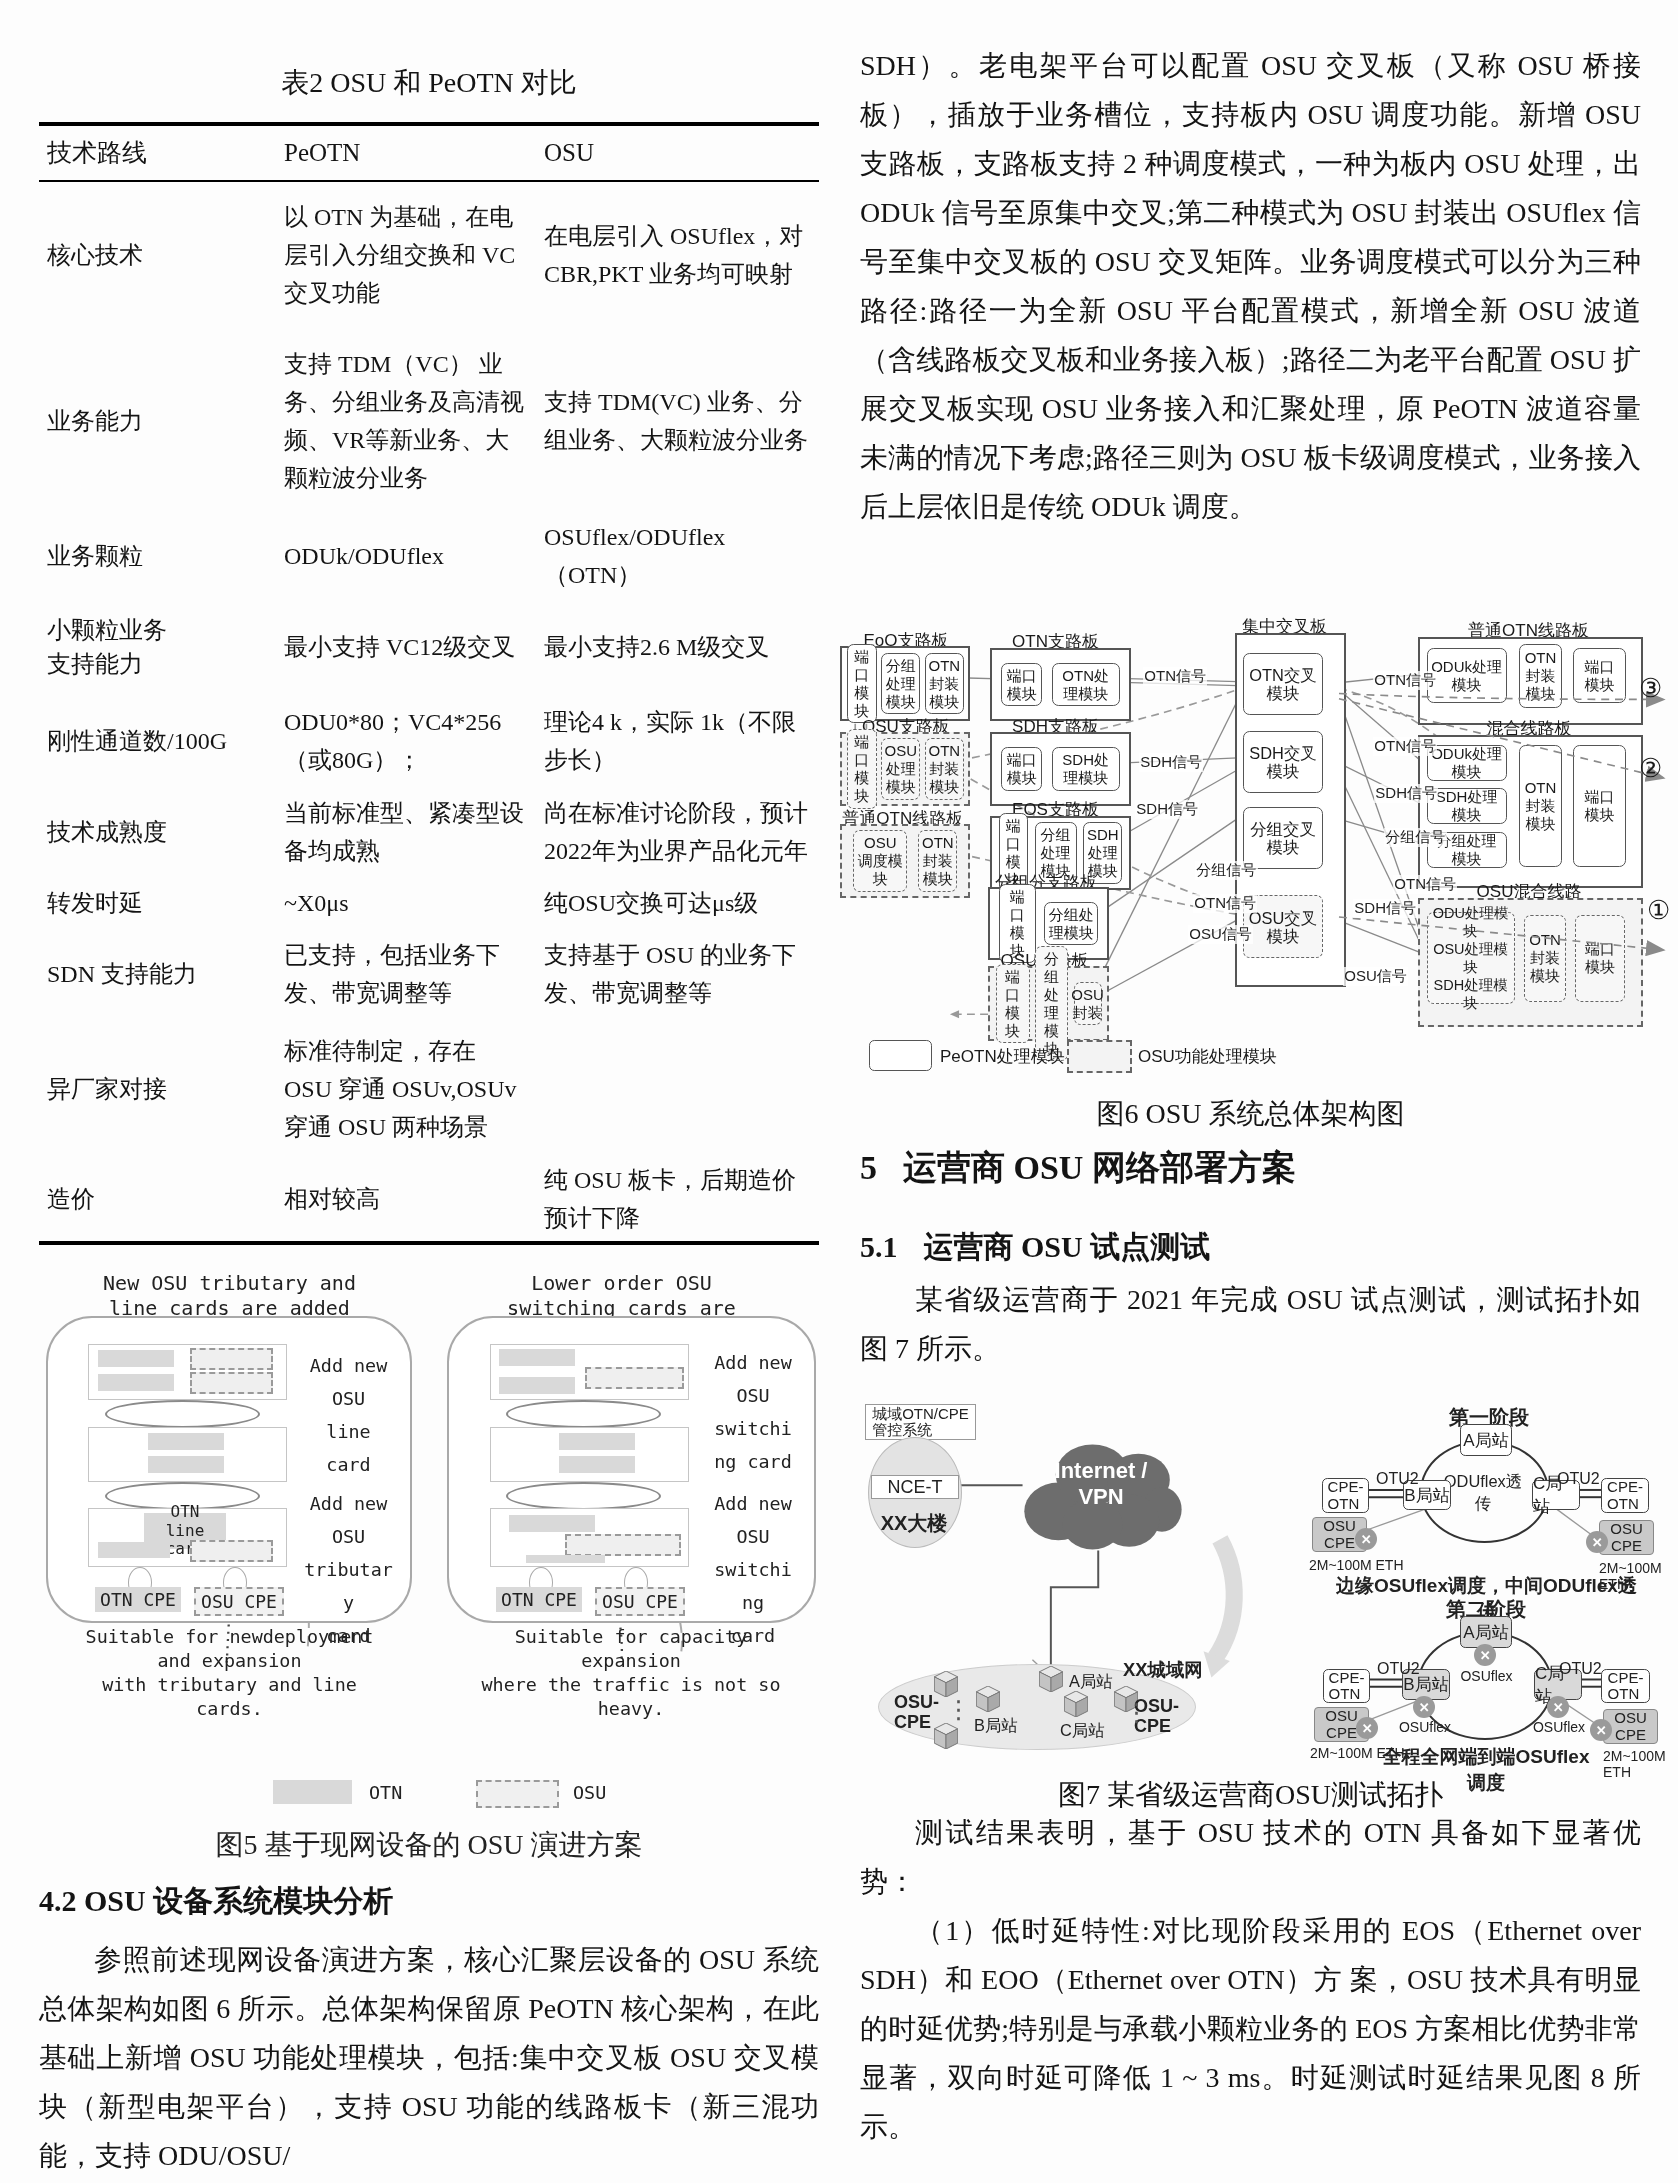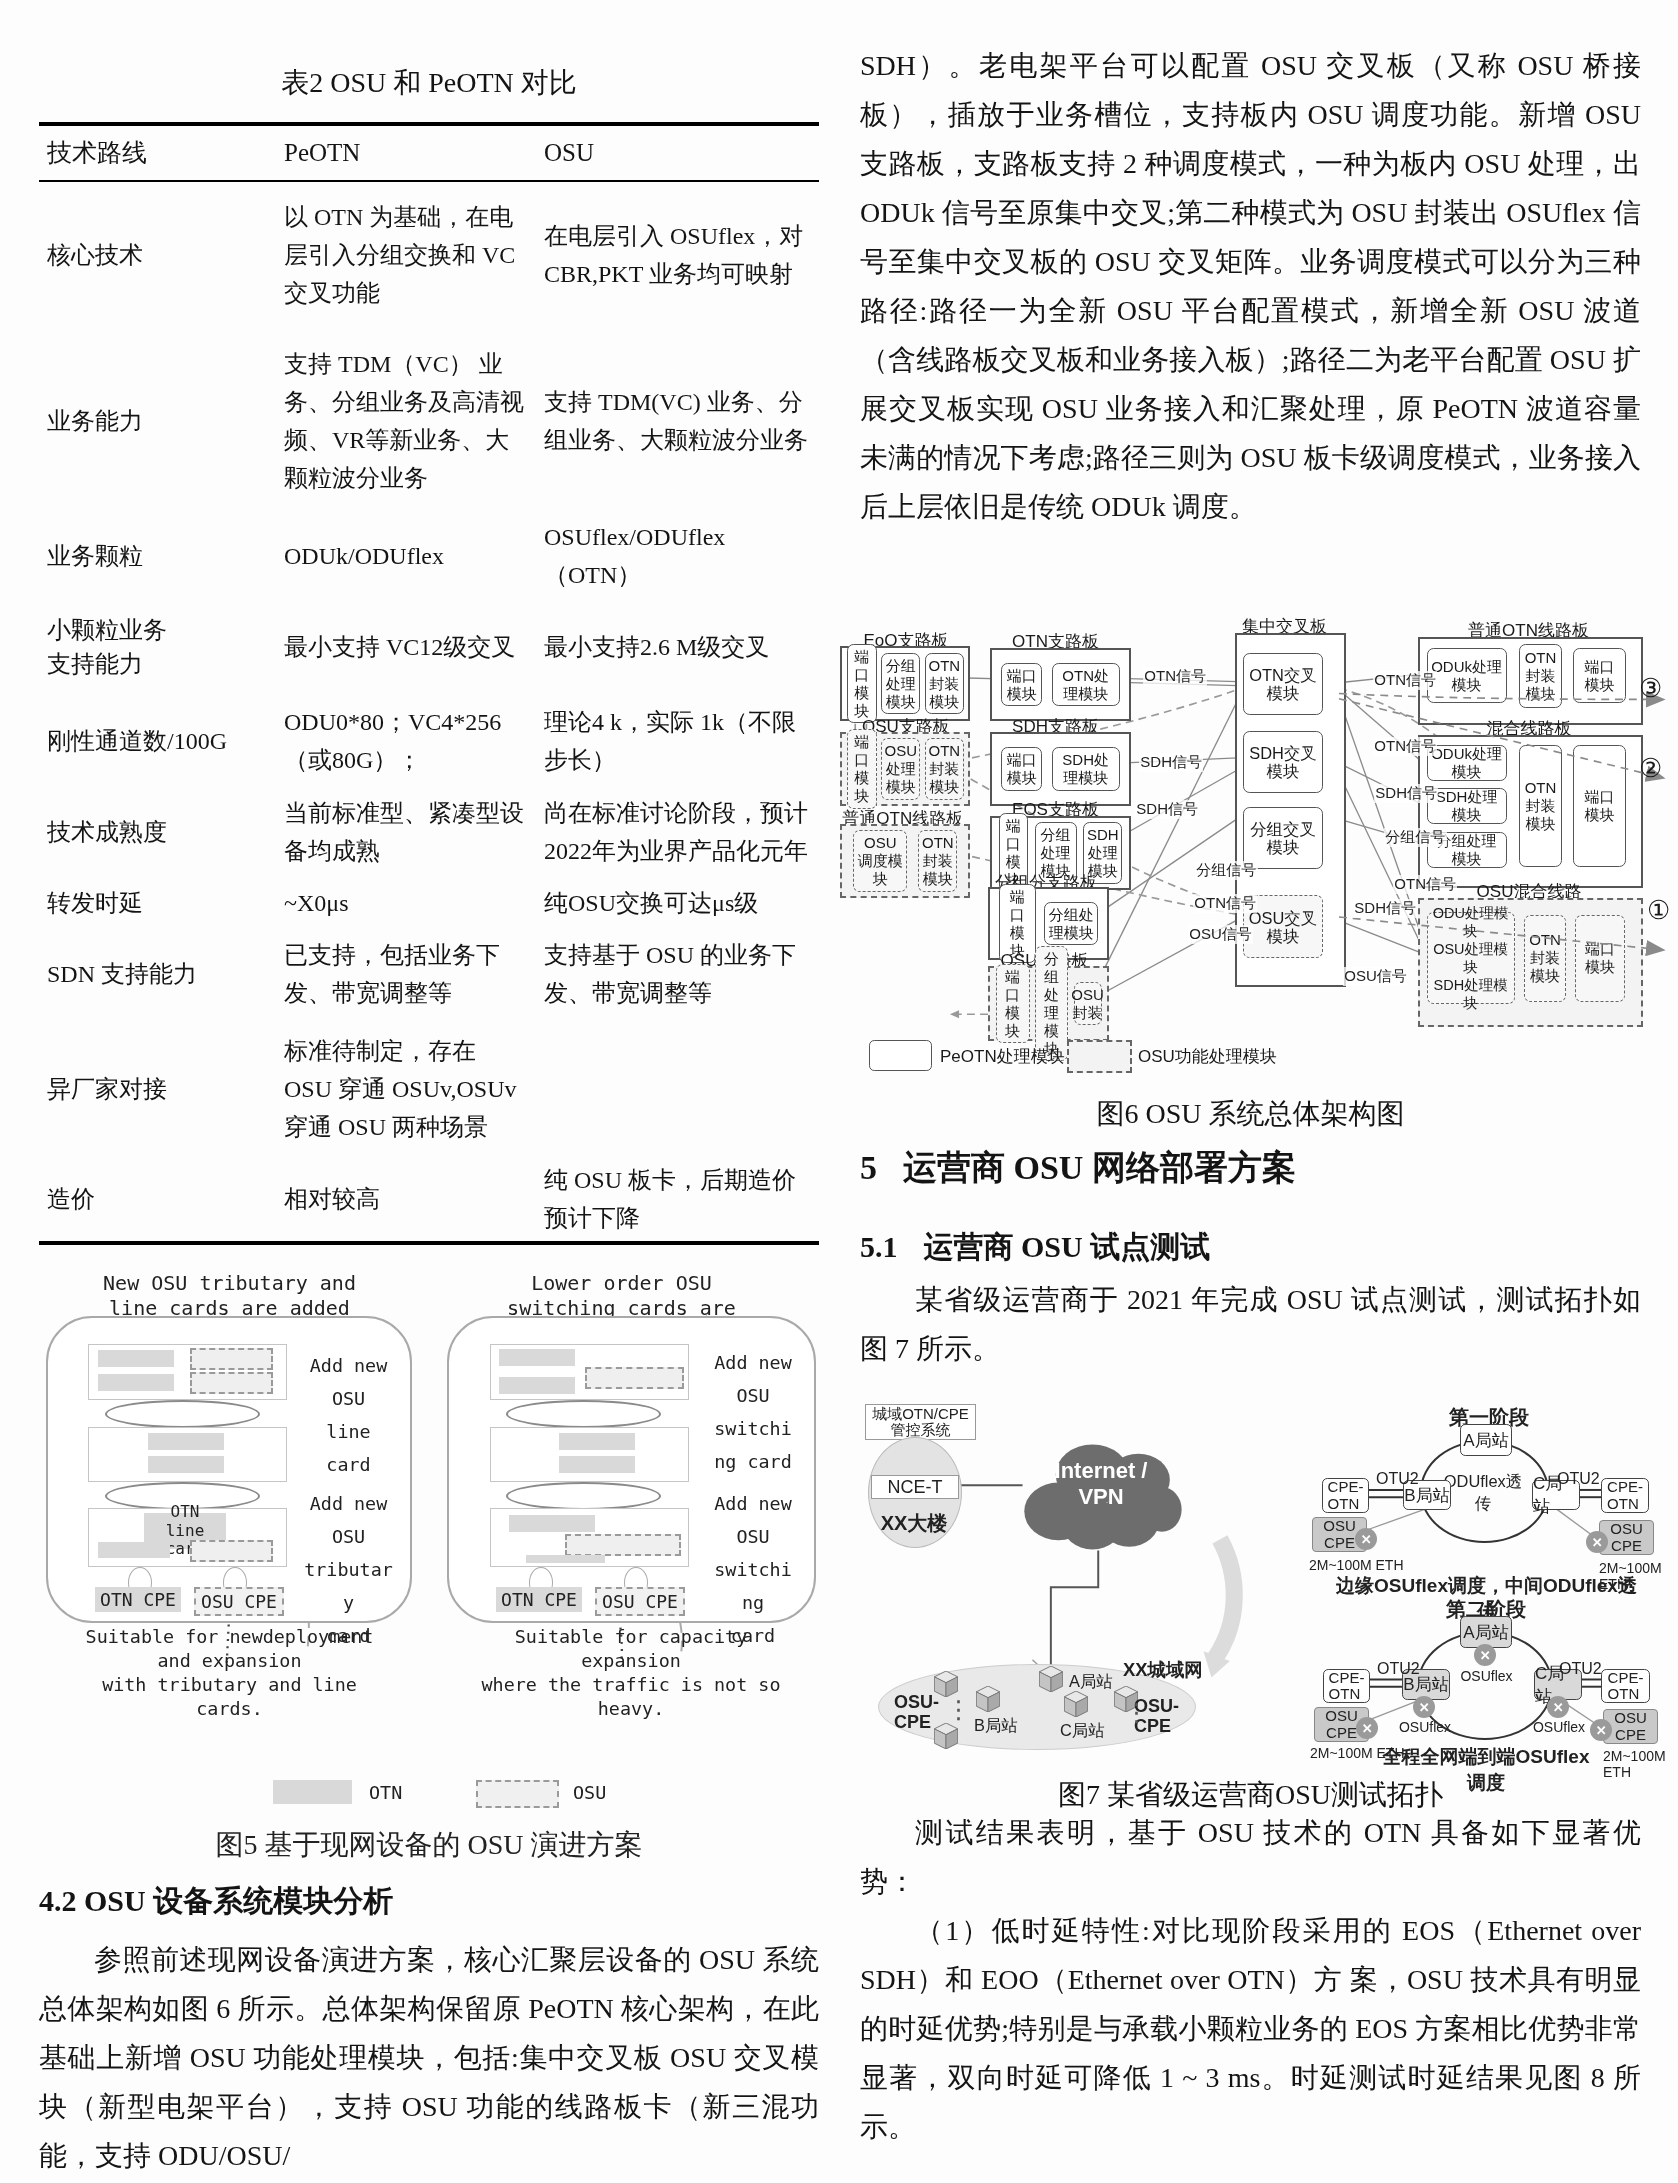--- a/index.html
+++ b/index.html
@@ -54,21 +54,21 @@
   .md{border:1.6px solid #555;border-radius:6.6px;background:#fff;font-size:15px;line-height:18px;text-align:center;
       display:flex;align-items:center;justify-content:center;padding:2.6px 3.3px;box-sizing:border-box}
   .mdd{border:1.6px dashed #666;border-radius:6.6px;background:#f7f7f7;font-size:15px;line-height:18px;text-align:center;
       display:flex;align-items:center;justify-content:center;padding:2.6px 3.3px;box-sizing:border-box;white-space:pre-line}
   .mda{position:absolute}
   .sig{position:absolute;font-size:15px;color:#222;background:rgba(255,255,255,.75);padding:0 1.3px}
   .cnum{position:absolute;font-size:26px}
   .c6{position:absolute;left:860px;top:1095px;width:781px}
   
   .fig7{position:absolute;left:835px;top:1378px;width:843px;height:395px;font-family:"Liberation Sans",sans-serif;color:#222}
-  .bx{position:absolute;border:1.3px solid #999;background:#fff;display:flex;align-items:center;justify-content:center;text-align:center;white-space:pre-line}
+  .bx{position:absolute;border:1.3px solid #999;background:#fff;display:flex;align-items:center;justify-content:center;text-align:left;white-space:pre-line}
   .st{position:absolute;border:1.6px solid #444;border-radius:5.3px;background:#fff;font-size:17px;display:flex;align-items:center;justify-content:center}
   .stg{background:#d9d9d9}
   .gcpe{position:absolute;background:#c9c9c9;border:1.3px solid #888;border-radius:4px;font-size:15px;line-height:16.4px;
         display:flex;align-items:center;justify-content:center;text-align:center;white-space:pre-line}
   .xc{position:absolute;width:22.4px;height:22.4px;border-radius:50%;background:#9a9a9a;color:#fff;display:flex;align-items:center;justify-content:center;font-size:13px;font-weight:bold}
   .sml{position:absolute;font-size:14px}
   .b30{font-weight:bold;font-size:20px}
   .pre{white-space:pre-line}
   .c7{position:absolute;left:860px;top:1776px;width:781px}
   .ringl{position:absolute;border:2px solid #333;border-radius:50%;background:transparent}

